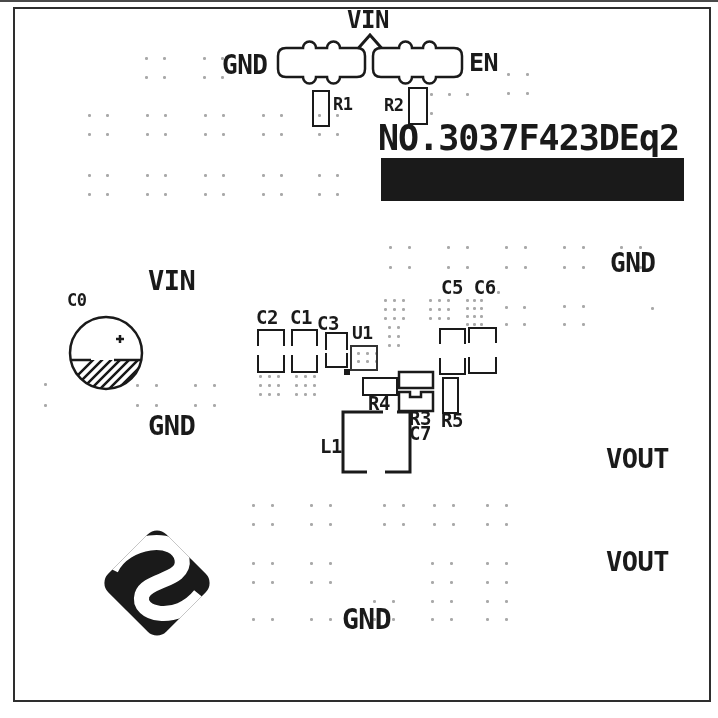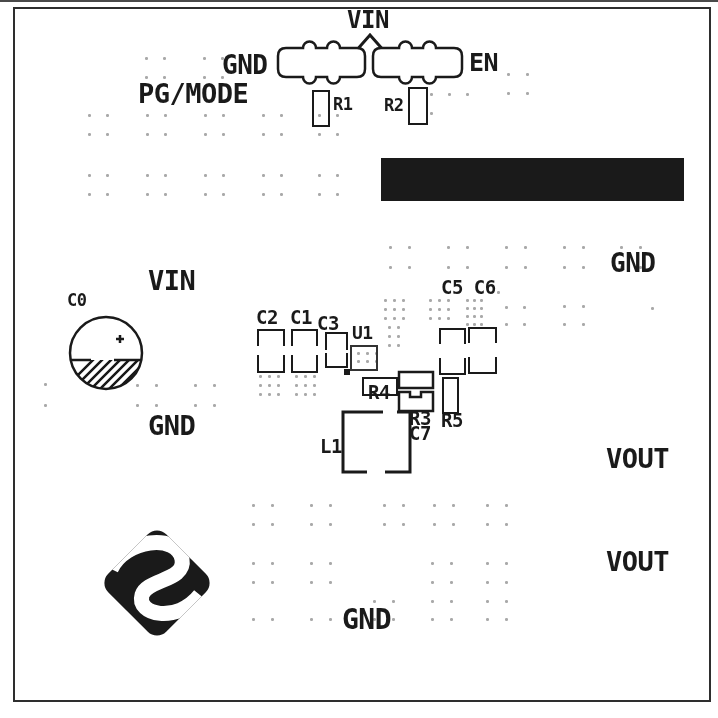--- a/index.html
+++ b/index.html
@@ -252,28 +252,28 @@
   <svg class="abs" style="left:276px;top:46px;" width="91" height="33" viewBox="0 0 91 33">
     <path transform="translate(2,2)" d="M8 0 H25 A6.5 6.5 0 0 1 38 0 H49 A6.5 6.5 0 0 1 62 0 H79 Q87 0 87 8 V21 Q87 29 79 29 H62 A6.5 6.5 0 0 1 49 29 H38 A6.5 6.5 0 0 1 25 29 H8 Q0 29 0 21 V8 Q0 0 8 0 Z" fill="#fff" stroke="var(--silk)" stroke-width="2.5"></path>
   </svg>
 
   <svg class="abs" style="left:371px;top:46px;" width="93" height="33" viewBox="0 0 93 33">
     <path transform="translate(2,2)" d="M8 0 H26 A6.5 6.5 0 0 1 39 0 H50 A6.5 6.5 0 0 1 63 0 H81 Q89 0 89 8 V21 Q89 29 81 29 H63 A6.5 6.5 0 0 1 50 29 H39 A6.5 6.5 0 0 1 26 29 H8 Q0 29 0 21 V8 Q0 0 8 0 Z" fill="#fff" stroke="var(--silk)" stroke-width="2.5"></path>
   </svg>
 
   <div class="lbl" style="left:469px;top:50px;font-size:25px;">EN</div>
 
-  <div class="lbl" style="left:138px;top:80px;font-size:27px;">PG/MODE</div>
 
   <div class="rect" style="left:312px;top:90px;width:18px;height:37px;"></div>
   <div class="lbl" style="left:333px;top:96px;font-size:17px;">R1</div>
 
   <div class="lbl" style="left:384px;top:97px;font-size:17px;">R2</div>
   <div class="rect" style="left:408px;top:87px;width:20px;height:38px;"></div>
 
+  <div class="lbl" style="left:378px;top:121px;font-size:35px;letter-spacing:-1px;">NO.3037F423DEq2</div>
   <div class="bar" style="left:381px;top:158px;width:303px;height:43px;"></div>
 
   <div class="lbl" style="left:610px;top:250px;font-size:26px;">GND</div>
 
   <div class="lbl" style="left:148px;top:267px;font-size:27px;">VIN</div>
 
   <div class="lbl" style="left:67px;top:292px;font-size:17px;">C0</div>
 
   <svg class="abs" style="left:66px;top:313px;" width="80" height="80" viewBox="0 0 80 80">
     <defs>
@@ -317,21 +317,21 @@
   <div class="rect" style="left:362px;top:377px;width:36px;height:19px;"></div>
   <div class="rect" style="left:442px;top:377px;width:17px;height:37px;"></div>
 
   <svg class="abs" style="left:397px;top:370px;" width="39" height="44" viewBox="0 0 39 44">
     <g transform="translate(2,2)" fill="none" stroke="var(--silk)" stroke-width="2.5">
       <path d="M0 0 H34 V16 H0 Z"></path>
       <path d="M0 20 H11 V25 H22 V20 H34 V39 H0 Z"></path>
     </g>
   </svg>
 
-  <div class="lbl" style="left:368px;top:383px;font-size:19px;">R4</div>
+  <div class="lbl" style="left:368px;top:394px;font-size:19px;">R4</div>
   <div class="lbl" style="left:409px;top:409px;font-size:19px;">R3</div>
   <div class="lbl" style="left:409px;top:424px;font-size:19px;">C7</div>
   <div class="lbl" style="left:441px;top:411px;font-size:19px;">R5</div>
 
   <svg class="abs" style="left:340px;top:409px;" width="73" height="66" viewBox="0 0 73 66">
     <path transform="translate(3,3)" d="M40 0 H0 V60 H24 M42 60 H67 V0 H54" fill="none" stroke="var(--silk)" stroke-width="3"></path>
   </svg>
   <div class="lbl" style="left:320px;top:437px;font-size:19px;">L1</div>
 
   <div class="lbl" style="left:606px;top:445px;font-size:27px;">VOUT</div>

